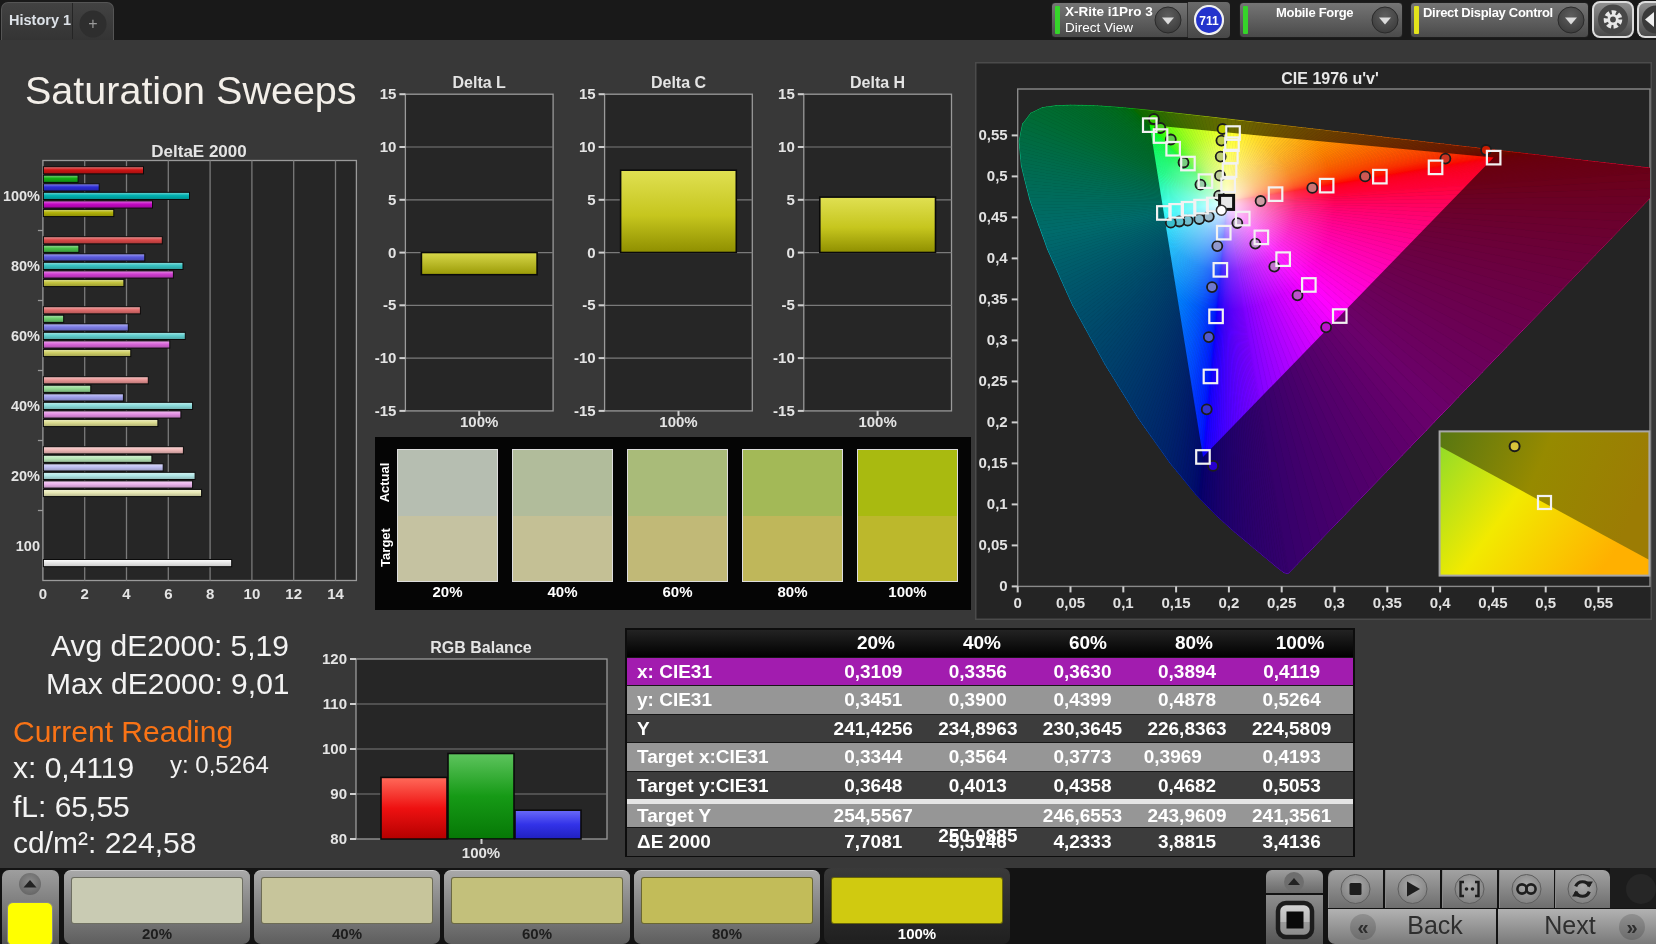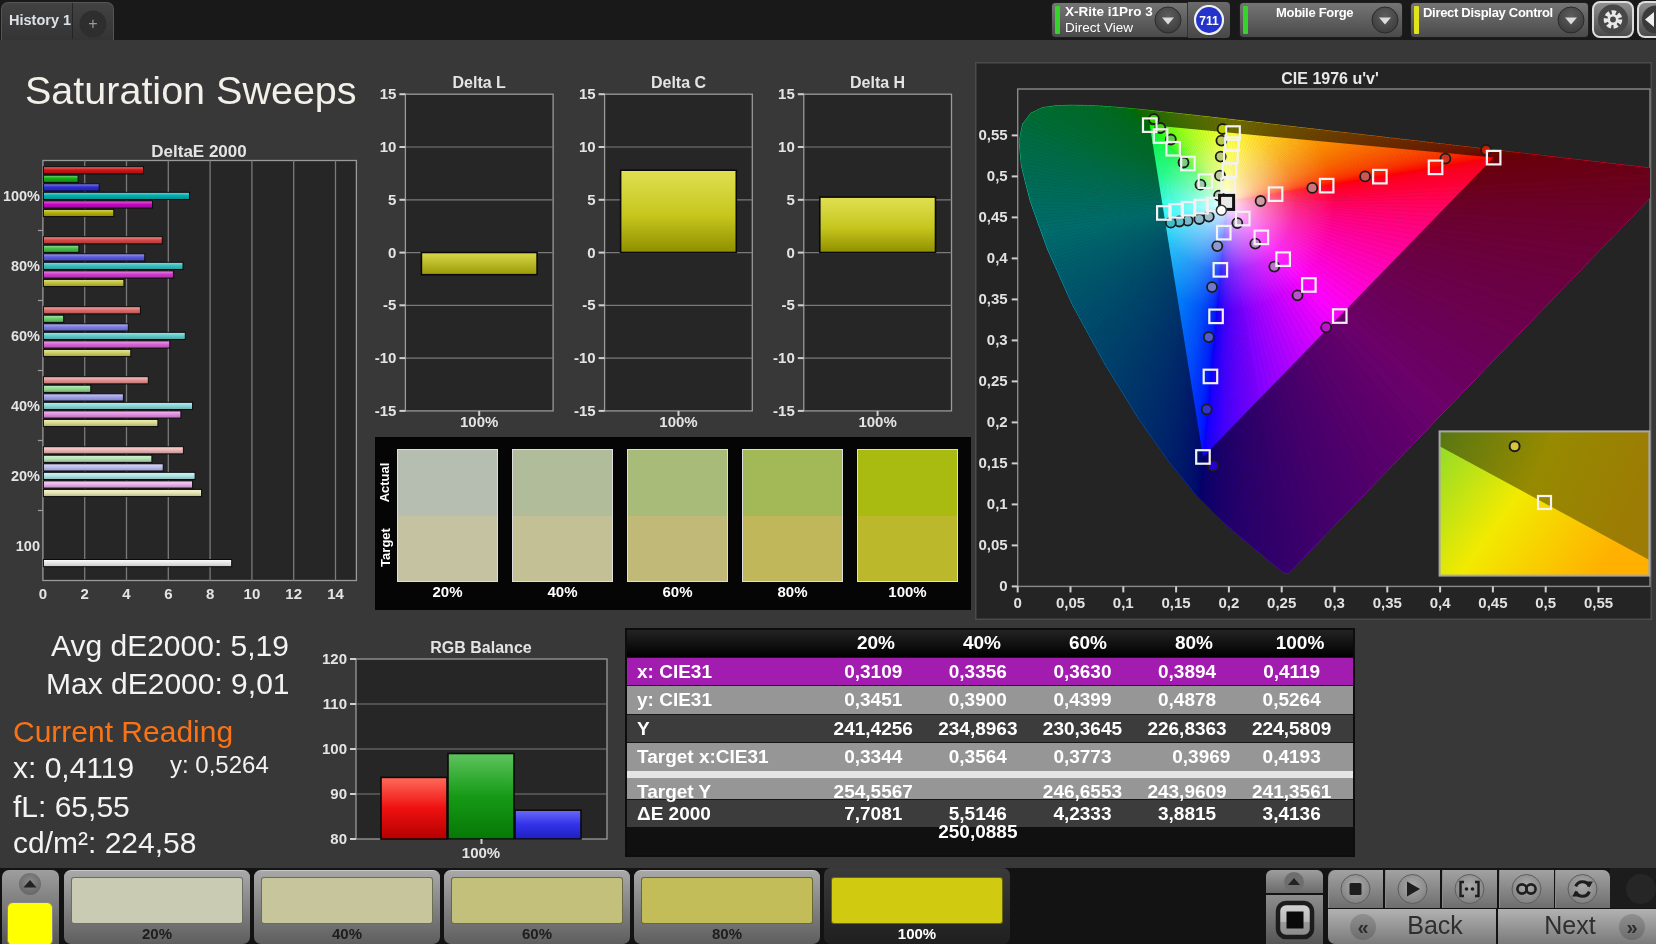--- a/index.html
+++ b/index.html
@@ -999,24 +999,32 @@
 <div style="width:88px;padding-right:18px;text-align:center;line-height:27px;">234,8963</div>
 <div style="width:88px;padding-right:18px;text-align:center;line-height:27px;">230,3645</div>
 <div style="width:88px;padding-right:18px;text-align:center;line-height:27px;">226,8363</div>
 <div style="width:88px;padding-right:18px;text-align:center;line-height:27px;">224,5809</div>
 </div>
 <div style="display:flex;height:28.4px;background:#969696;color:#fff;font-size:19px;border-top:1px solid #161616;box-sizing:border-box;">
 <div style="width:196px;padding-left:10px;line-height:27px;">Target x:CIE31</div>
 <div style="width:88px;padding-right:18px;text-align:center;line-height:27px;">0,3344</div>
 <div style="width:88px;padding-right:18px;text-align:center;line-height:27px;">0,3564</div>
 <div style="width:88px;padding-right:18px;text-align:center;line-height:27px;">0,3773</div>
-<div style="width:88px;padding-right:18px;text-align:right;line-height:27px;">0,3969</div>
+<div style="width:88px;padding-right:18px;text-align:left;line-height:27px;">0,3969</div>
 <div style="width:88px;padding-right:18px;text-align:center;line-height:27px;">0,4193</div>
 </div>
-<div style="display:flex;height:28.4px;background:#969696;color:#fff;font-size:19px;border-top:7px solid #e5e5e5;box-sizing:border-box;">
+<div style="display:flex;height:28.4px;background:#3c3c3c;color:#fff;font-size:19px;border-top:1px solid #161616;box-sizing:border-box;">
+<div style="width:196px;padding-left:10px;line-height:27px;">Target y:CIE31</div>
+<div style="width:88px;padding-right:18px;text-align:center;line-height:27px;">0,3648</div>
+<div style="width:88px;padding-right:18px;text-align:center;line-height:27px;">0,4013</div>
+<div style="width:88px;padding-right:18px;text-align:center;line-height:27px;">0,4358</div>
+<div style="width:88px;padding-right:18px;text-align:center;line-height:27px;">0,4682</div>
+<div style="width:88px;padding-right:18px;text-align:center;line-height:27px;">0,5053</div>
+</div>
+<div style="display:flex;height:28.4px;background:#969696;color:#fff;font-size:19px;border-top:5px solid #e5e5e5;box-sizing:border-box;align-items:center;">
 <div style="width:196px;padding-left:10px;line-height:27px;">Target Y</div>
 <div style="width:88px;padding-right:18px;text-align:center;line-height:27px;">254,5567</div>
 <div style="width:88px;padding-right:18px;text-align:center;line-height:27px;margin-top:40px;">250,0885</div>
 <div style="width:88px;padding-right:18px;text-align:center;line-height:27px;">246,6553</div>
 <div style="width:88px;padding-right:18px;text-align:center;line-height:27px;">243,9609</div>
 <div style="width:88px;padding-right:18px;text-align:center;line-height:27px;">241,3561</div>
 </div>
 <div style="display:flex;height:28.4px;background:#3c3c3c;color:#fff;font-size:19px;border-top:1px solid #161616;box-sizing:border-box;">
 <div style="width:196px;padding-left:10px;line-height:27px;">ΔE 2000</div>
 <div style="width:88px;padding-right:18px;text-align:center;line-height:27px;">7,7081</div>

